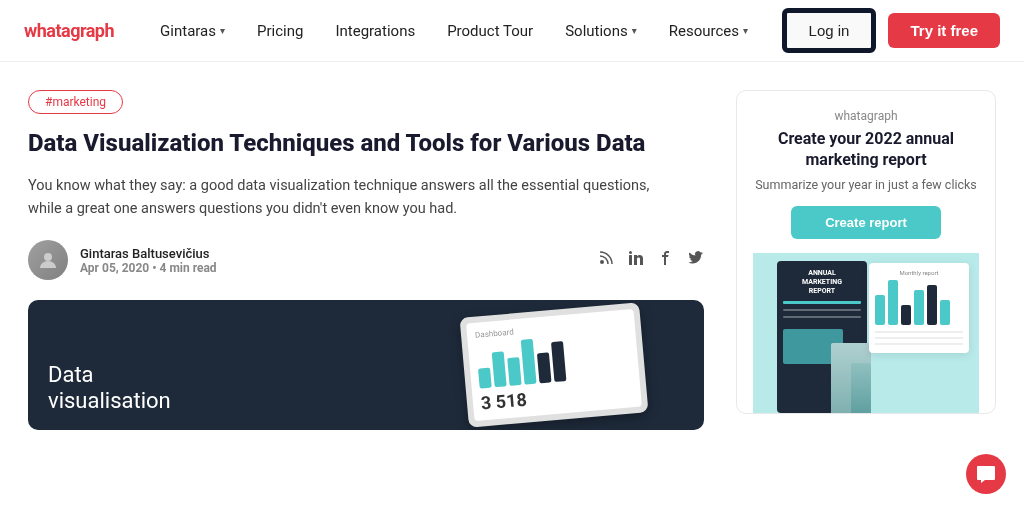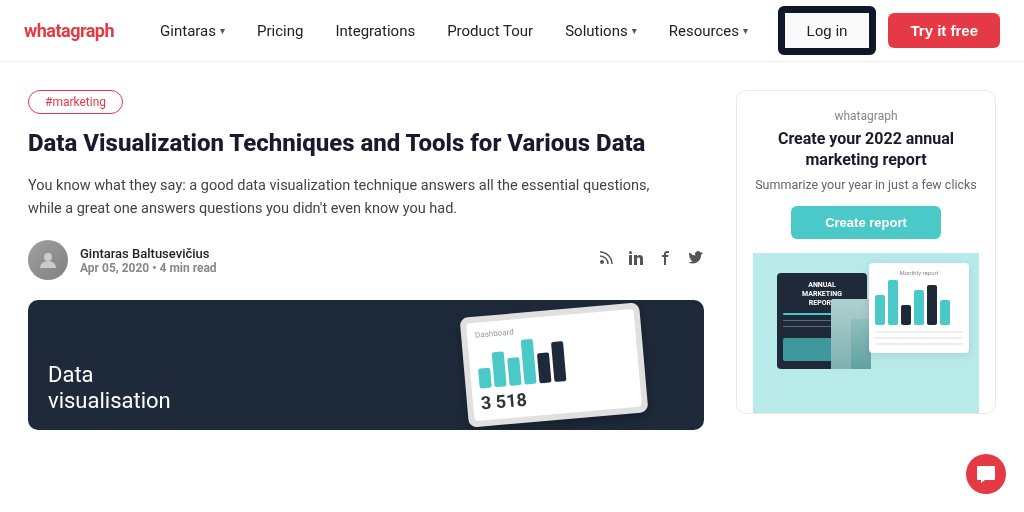--- a/index.html
+++ b/index.html
@@ -15,21 +15,21 @@
       letter-spacing: -0.5px;
     }
     .nav-links { display: flex; align-items: center; gap: 4px; flex: 1; }
     .nav-link {
       padding: 8px 14px; font-size: 15px; color: #222; cursor: pointer;
       display: flex; align-items: center; gap: 4px; white-space: nowrap;
     }
     .chevron { font-size: 10px; color: #555; }
     .nav-actions { display: flex; align-items: center; gap: 12px; }
     .btn-login {
-      padding: 9px 22px; border: 7px solid #0f172a; border-radius: 6px;
+      padding: 9px 22px; border: 5px solid #0f172a; border-radius: 6px;
       background: #f9f9f9; font-size: 15px; cursor: pointer; color: #222;
     }
     .btn-try {
       padding: 9px 22px; border: none; border-radius: 6px;
       background: #e63946; color: #fff; font-size: 15px; font-weight: 600; cursor: pointer;
     }
 
     
     .main-content {
       display: flex; gap: 32px; padding: 28px 28px 0 28px;
@@ -90,22 +90,22 @@
       display: inline-block; background: #4bc8c8; color: #fff; padding: 9px 34px;
       border-radius: 6px; font-size: 13px; font-weight: 600; cursor: pointer;
       margin-bottom: 14px; border: none;
     }
     .promo-image {
       width: 100%; height: 160px; background: #b8eaea;
       display: flex; align-items: center; justify-content: center;
       position: relative; overflow: hidden;
     }
     .report-cover {
-      width: 90px; height: 96px; background: #1e2a3a; border-radius: 4px;
-      position: absolute; left: 24px; top: 20px;
+      width: 90px; height: 152px; background: #1e2a3a; border-radius: 4px;
+      position: absolute; left: 24px; top: 8px;
       display: flex; flex-direction: column; padding: 8px 6px; gap: 3px;
     }
     .report-cover-title { color: #fff; font-size: 7px; font-weight: 700; line-height: 1.3; }
     .report-cover-bar {
       height: 3px; background: #4bc8c8; border-radius: 1px; margin-top: 2px;
     }
     .report-cover-line { height: 2px; background: rgba(255,255,255,0.3); border-radius: 1px; margin-top: 2px; }
     .stats-panel {
       width: 100px; height: 90px; background: #fff; border-radius: 4px;
       position: absolute; right: 10px; top: 10px;

